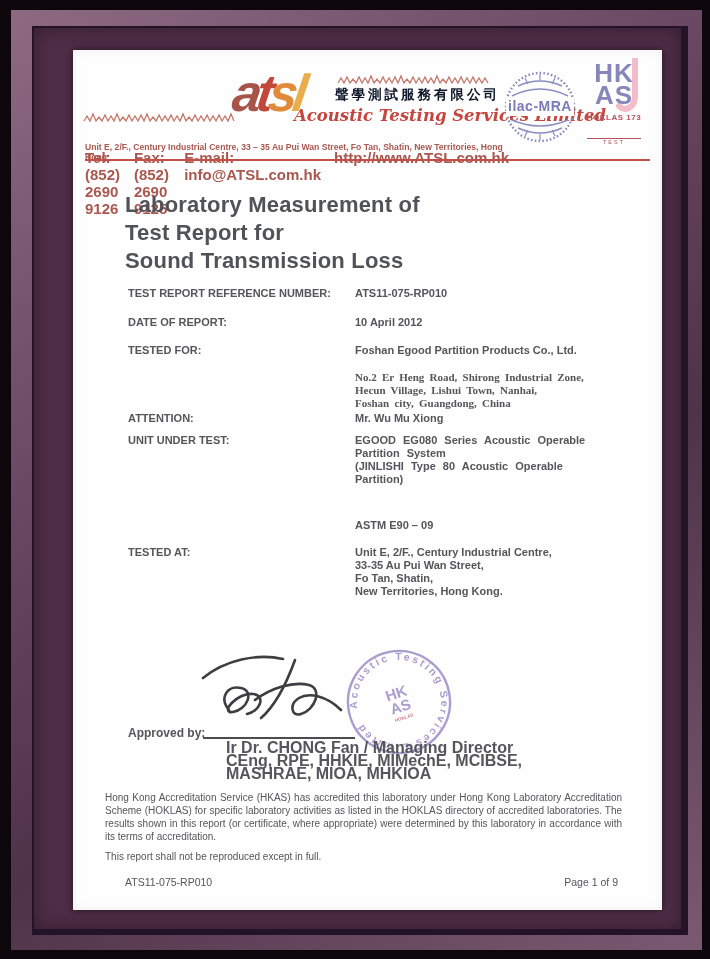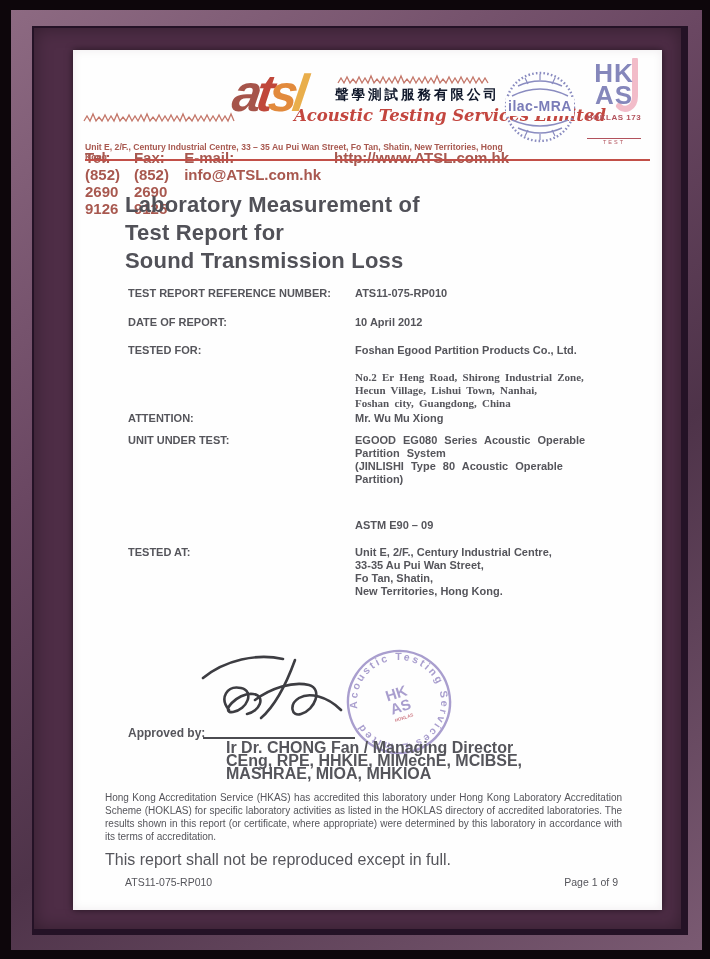--- a/index.html
+++ b/index.html
@@ -45,21 +45,21 @@
   .mb16{margin-bottom:16px}.mb15{margin-bottom:15px}.mb14{margin-bottom:14px}
   .mb1{margin-bottom:2px}.mb9{margin-bottom:9px}.mb33{margin-bottom:33px}
   
   .approved{left:55px;top:676px;font-size:12px;font-weight:bold;color:#55555b;}
   .sigline{left:130px;top:687px;width:152px;border-top:2px solid #4b4b50;}
   .signame{left:130px;top:691px;font-size:16px;font-weight:bold;color:#55555b;line-height:13px;margin-left:23px;}
   .stamp{left:270px;top:596px;opacity:.82;}
   
   .para{left:32px;top:741px;width:517px;font-size:10px;line-height:13px;color:#55555b;
     text-align:justify;}
-  .note{left:32px;top:801px;font-size:16px;color:#55555b;}
+  .note{left:32px;top:801px;font-size:10px;color:#55555b;}
   .footrow{left:52px;top:826px;width:493px;display:flex;justify-content:space-between;
     font-size:10.5px;color:#55555b;}
 </style>
 </head>
 <body>
 
 <div class="scene">
   <div class="frame-bevel"></div>
   <div class="frame-groove"></div>
   <div class="frame-mat"></div>

